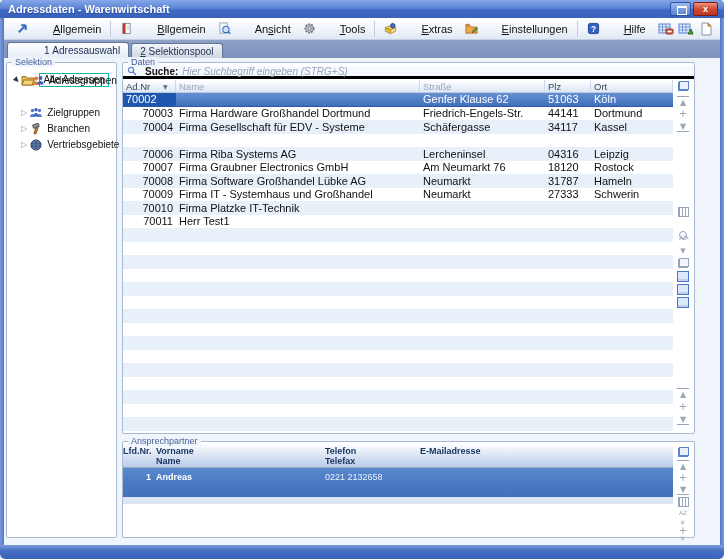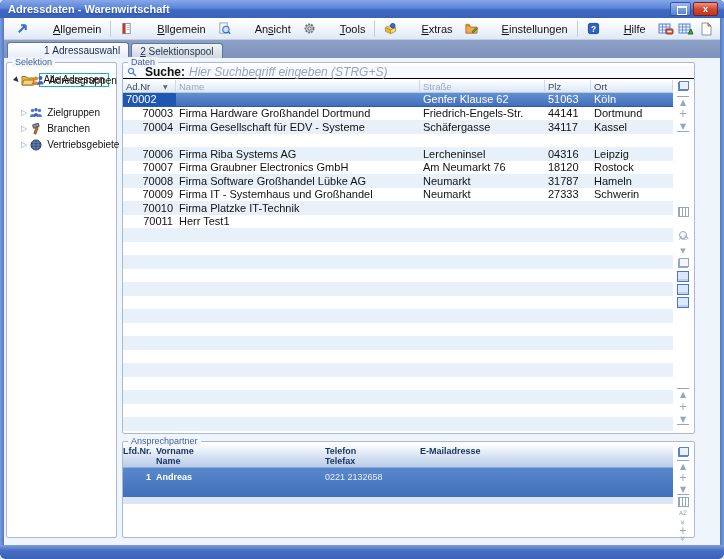--- a/index.html
+++ b/index.html
@@ -52,22 +52,22 @@
   
   .tree { position:absolute; left:6px; top:62px; width:111px; height:476px; }
   .titem { position:absolute; height:15px; display:flex; align-items:center; font-size:10px; color:#111; white-space:nowrap; }
   .arr-exp { font-family:"DejaVu Sans",sans-serif; font-size:7px; color:#333;
     display:inline-block; transform:rotate(45deg); margin-right:2px; }
   .arr-col { font-family:"DejaVu Sans",sans-serif; font-size:8px; color:#8a9ab0; margin-right:2px; }
   .tlabel-box { border:1px solid #14b8a6; padding:0 3px 1px 3px; background:#fff; }
   .ticon { margin-right:4px; display:inline-flex; }
   
   .searchrow { position:absolute; left:123px; top:66px; width:571px; height:13px;
-    background:#f6f9fd; border-bottom:1px solid #000000; display:flex; align-items:center;
-    font-size:12px; padding-left:4px; }
+    background:#f6f9fd; border-bottom:3px solid #000000; display:flex; align-items:center;
+    font-size:10px; padding-left:4px; }
   .searchrow .lbl { font-weight:bold; color:#111; margin:0 4px; }
   .searchrow .ph { font-style:italic; color:#9aa4b8; }
   
   .table { position:absolute; left:123px; top:80px; width:550px; height:351px; overflow:hidden; }
   .thead { position:absolute; top:0; left:0; width:550px; height:13px;
     background:linear-gradient(#ffffff,#dce7f5); border-bottom:1px solid #b9c9e0; }
   .trow { position:absolute; left:0; width:550px; height:13.5px; font-size:11px; color:#111; }
   .trow.alt { background:#e8f0fa; }
   .trow.sel { background:linear-gradient(#6490d2,#416fba); color:#fff; border-bottom:1px solid #2c5aa8; }
   .cell { position:absolute; top:0; height:100%; display:flex; align-items:center;

